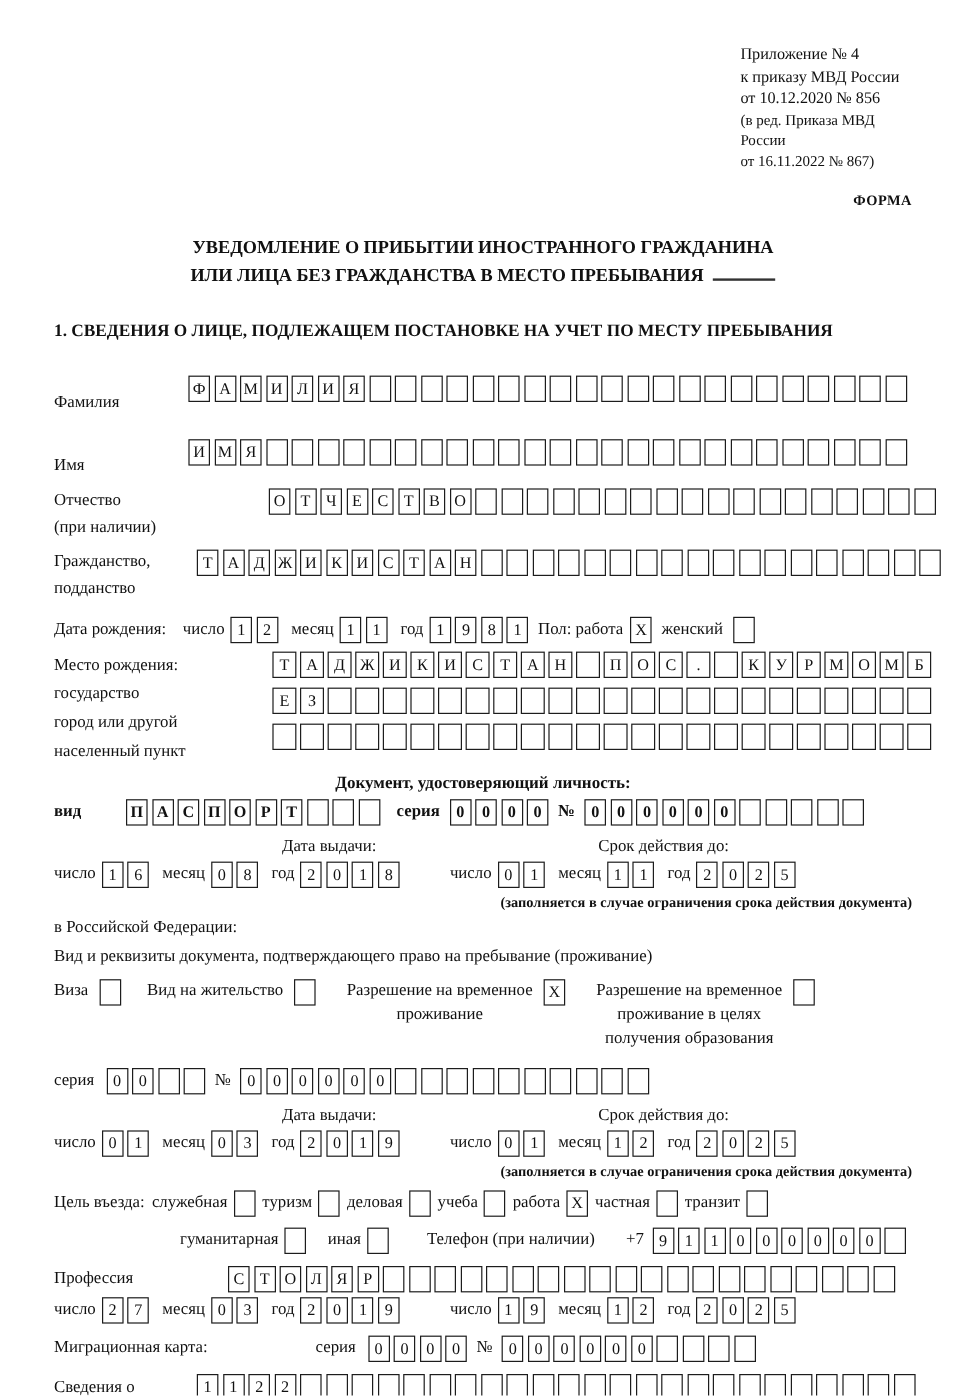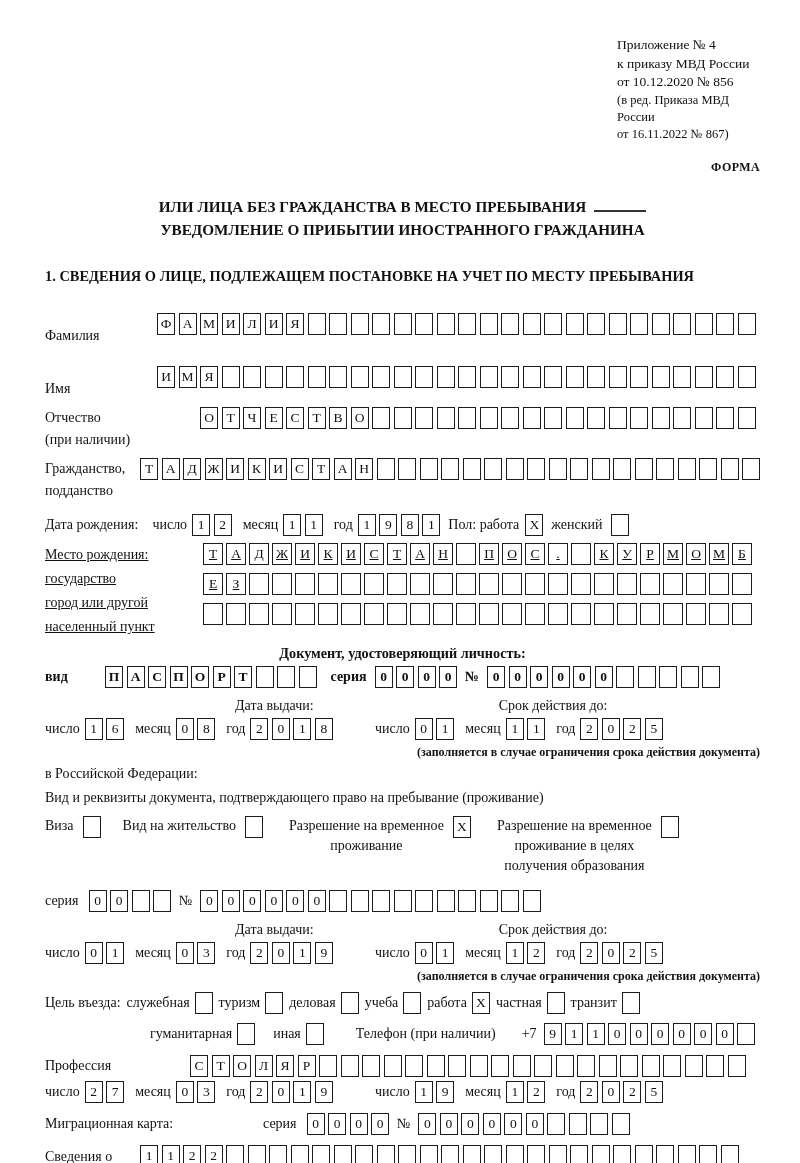--- a/index.html
+++ b/index.html
@@ -19,21 +19,21 @@
 
   
   .cells{display:inline-flex;gap:3.5px;vertical-align:middle;flex:none;}
   .cell{box-sizing:border-box;flex:none;width:18px;height:22px;border:1.4px solid #1c1c1c;
         display:inline-flex;align-items:center;justify-content:center;
         font-size:13.5px;line-height:1;background:#fff;}
   .cells.wide .cell{width:20px;}
   .cells.wide{gap:3px;}
 
   .frow{display:flex;align-items:center;margin-top:7px;}
-  .frow.top{align-items:flex-start;}
+  .frow.top{align-items:flex-start;gap:24px;}
   .lbl{flex:none;line-height:22px;}
   .ml{white-space:pre-line;}
   .w60{flex:0 0 60px;} .w112{flex:0 0 112px;margin-top:24px;} .w155{flex:0 0 155px;}
   .w95{flex:0 0 95px;}  .w145{flex:0 0 145px;} .w158{flex:0 0 158px;}
   .w160{flex:0 0 160px;}
   .gap8{margin-left:8px;} .gap14{margin-left:14px;} .gap6{margin-left:6px;}
 
   .rowstack{display:flex;flex-direction:column;gap:8px;}
 
   .center-b{font-weight:bold;text-align:center;margin-top:12px;font-size:14.2px;}
@@ -60,24 +60,24 @@
     <div>Приложение № 4</div>
     <div>к приказу МВД России</div>
     <div>от 10.12.2020 № 856</div>
     <div class="note">(в ред. Приказа МВД России</div>
     <div class="note">от 16.11.2022 № 867)</div>
   </div>
 
   <div class="forma">ФОРМА</div>
 
   <div class="title">
+    <div>УВЕДОМЛЕНИЕ О ПРИБЫТИИ ИНОСТРАННОГО ГРАЖДАНИНА</div>
     <div>
       <span>ИЛИ ЛИЦА БЕЗ ГРАЖДАНСТВА В МЕСТО ПРЕБЫВАНИЯ</span><span class="uline"></span>
     </div>
-    <div>УВЕДОМЛЕНИЕ О ПРИБЫТИИ ИНОСТРАННОГО ГРАЖДАНИНА</div>
   </div>
 
   <div class="sec">1. СВЕДЕНИЯ О ЛИЦЕ, ПОДЛЕЖАЩЕМ ПОСТАНОВКЕ НА УЧЕТ ПО МЕСТУ ПРЕБЫВАНИЯ</div>
 
   <div class="frow">
     <span class="lbl w112">Фамилия</span>
     <span class="cells">
         <span class="cell">Ф</span>
         <span class="cell">А</span>
         <span class="cell">М</span>
@@ -232,21 +232,21 @@
           <span class="cell">8</span>
           <span class="cell">1</span>
         </span>
     </span>
     <span class="gap8">Пол: работа</span>
     <span class="cell gap6">X</span>
     <span class="gap8">женский</span>
     <span class="cell gap8"></span>
   </div>
 
-  <div class="frow top" style="text-decoration:underline;">
+  <div class="frow top" style="">
     <span class="lbl w158 ml" style="line-height:24px;">Место рождения:
 государство
 город или другой
 населенный пункт</span>
     <span class="rowstack">
       <span class="cells wide">
           <span class="cell">Т</span>
           <span class="cell">А</span>
           <span class="cell">Д</span>
           <span class="cell">Ж</span>

